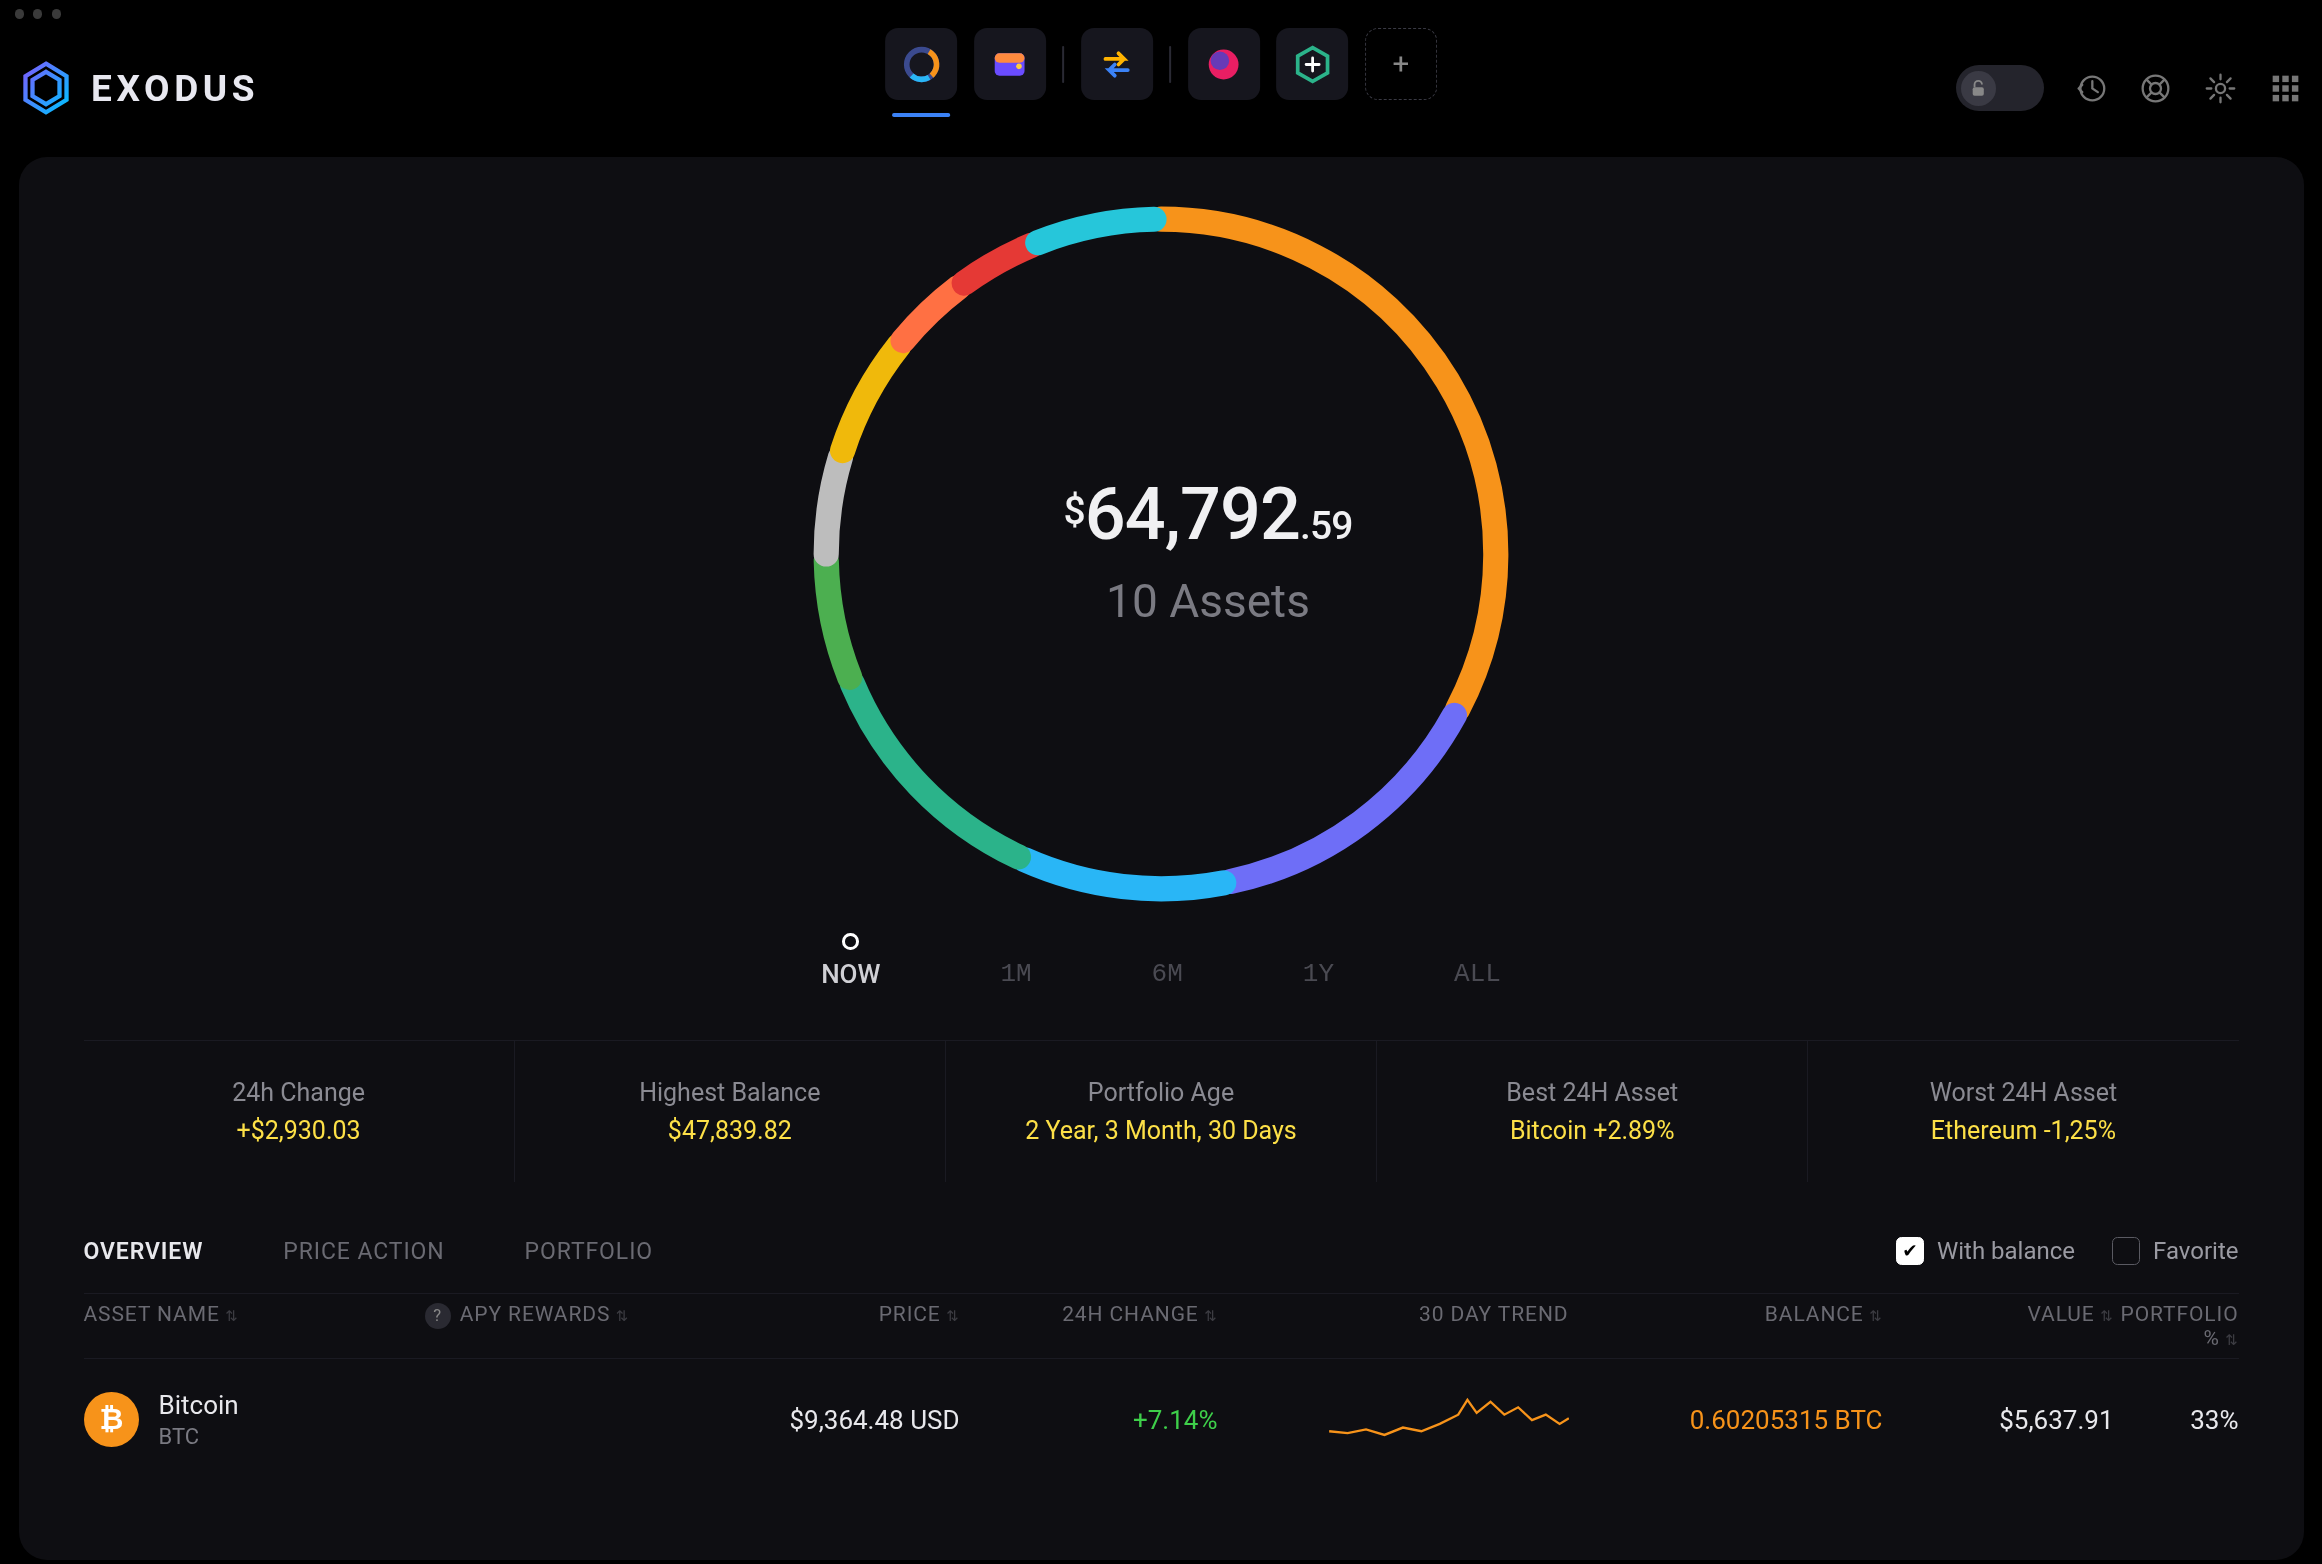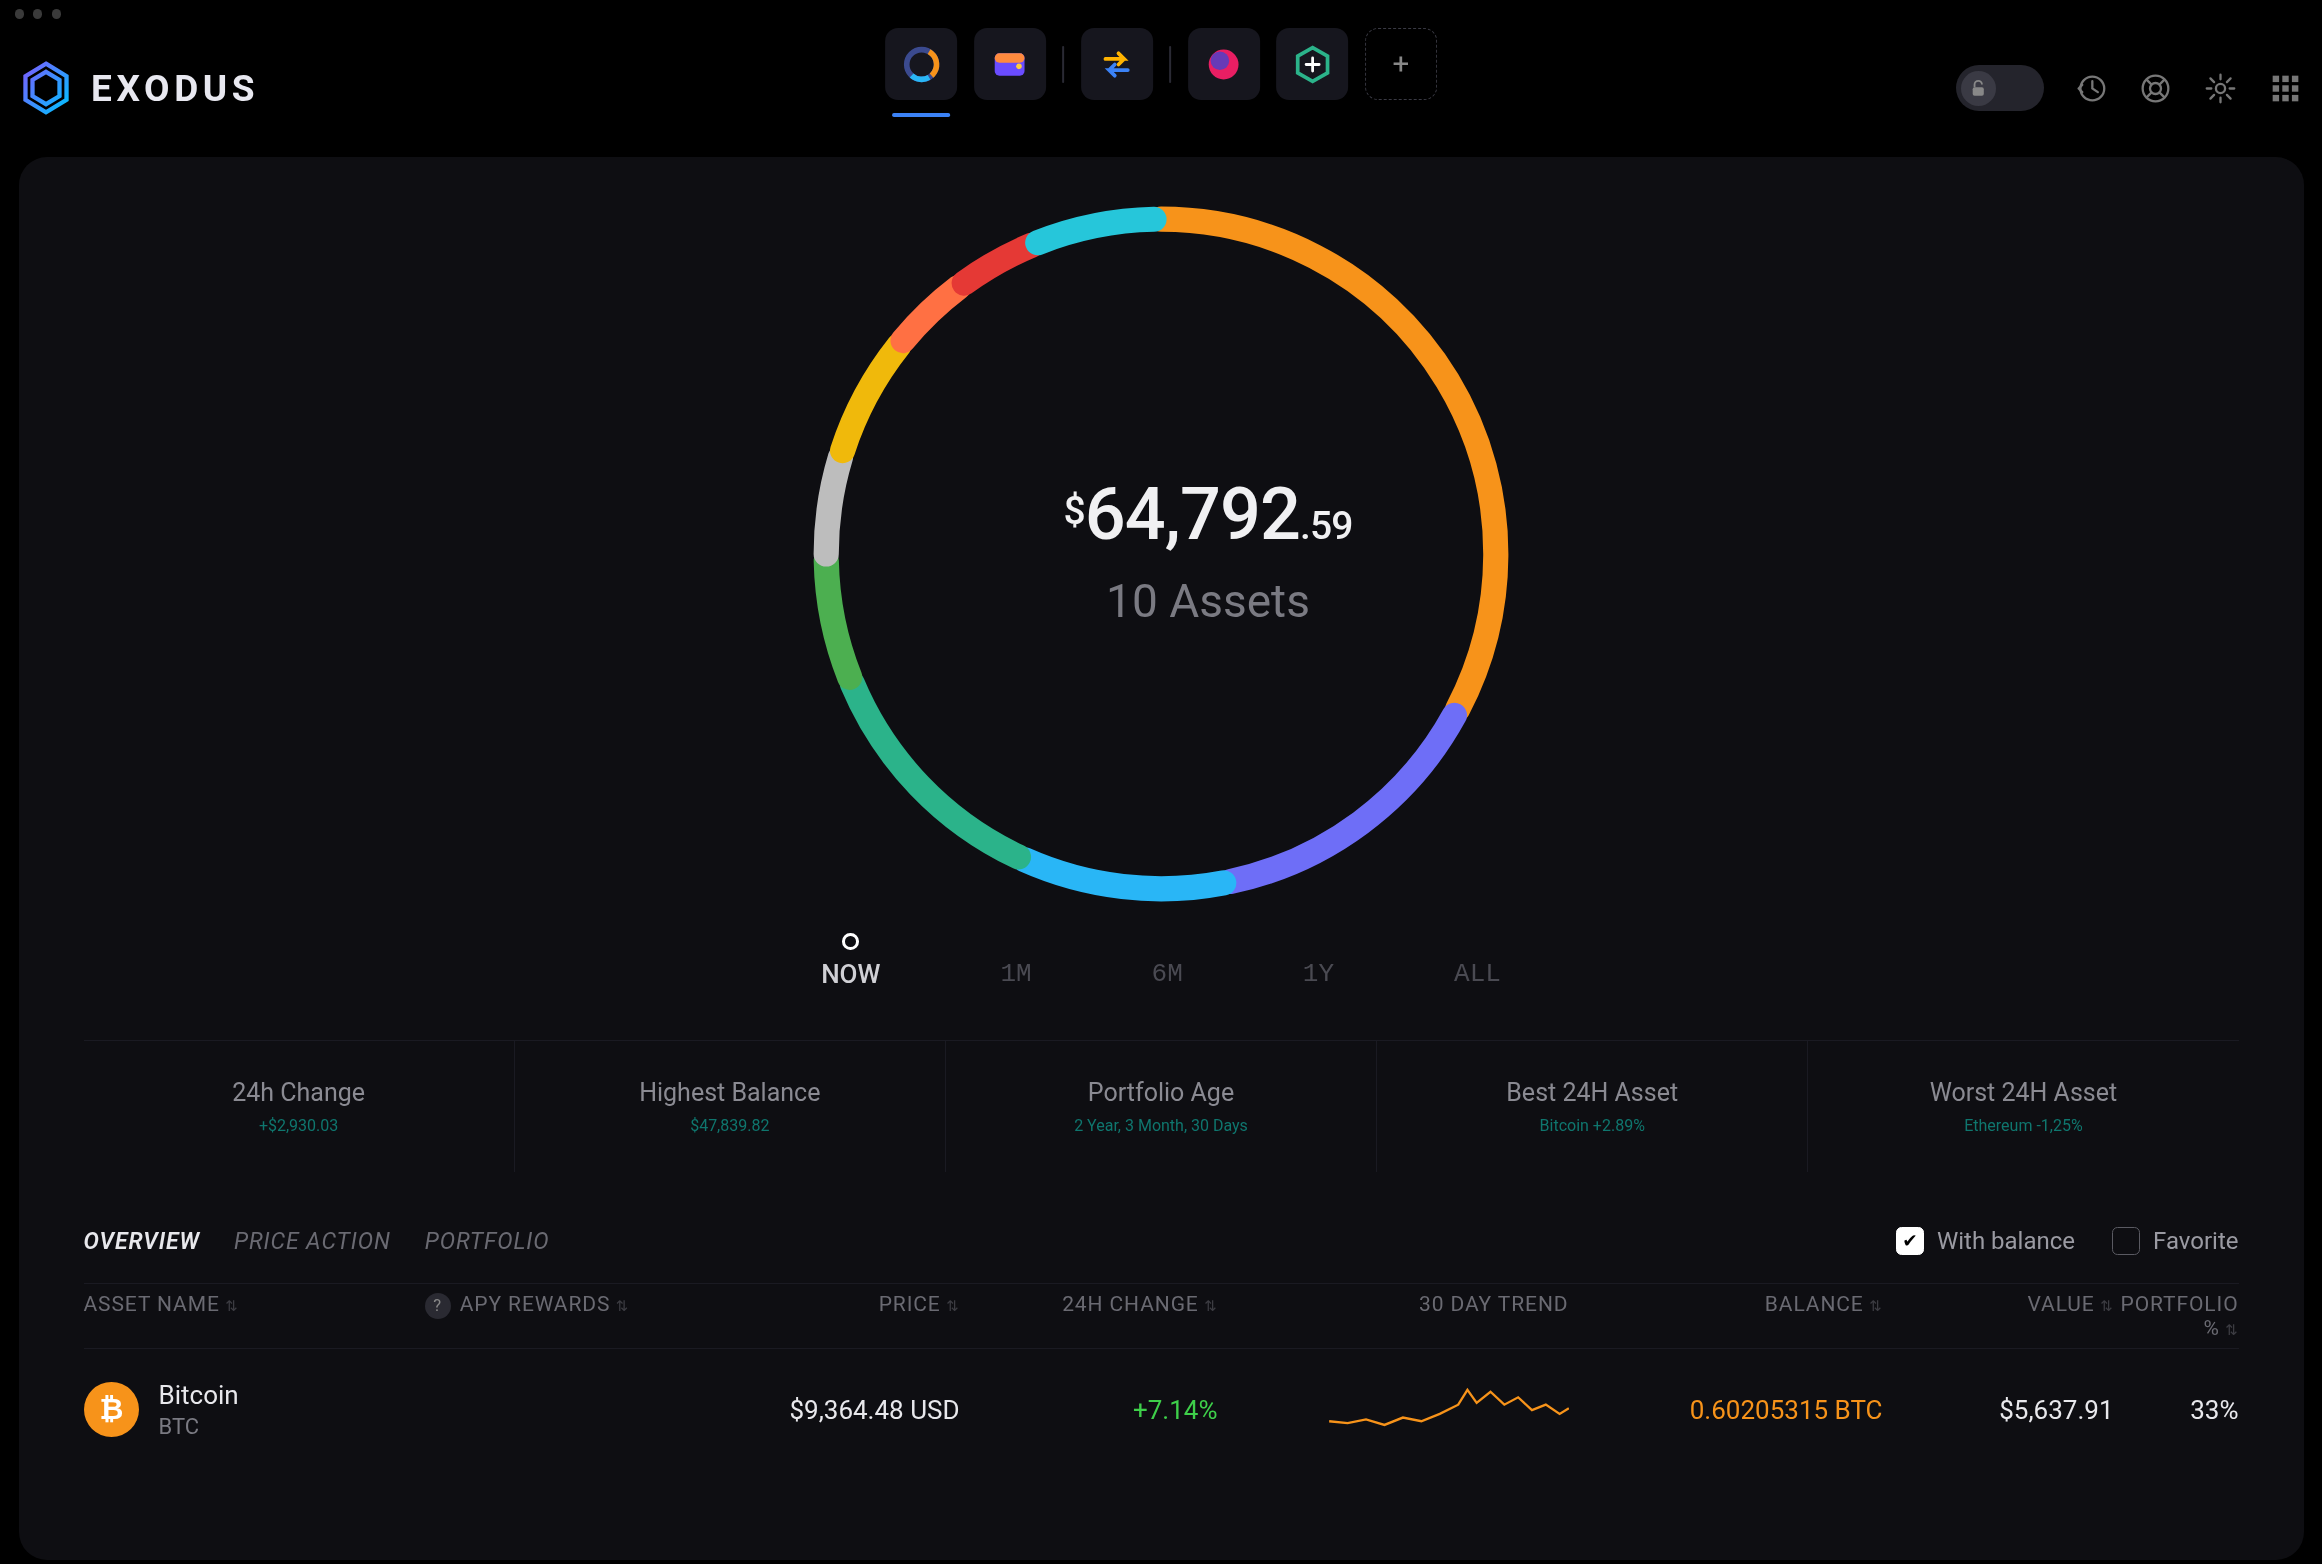--- a/index.html
+++ b/index.html
@@ -181,34 +181,33 @@
     padding: 37px 9.2px;
     border-right: 0.9px solid #1a1a22;
   }
   .stat-cell:last-child { border-right: none; }
   .stat-label {
     color: #8a8a92;
     font-size: 25px;
     margin-bottom: 9.2px;
   }
   .stat-value {
-    color: #0f766e;
-    font-size: 16px;
+    color: #fde047;
+    font-size: 25px;
   }
 
   .table-controls {
     display: flex;
     align-items: center;
     margin-top: 55px;
     padding-bottom: 28px;
   }
   .table-tabs {
     display: flex;
-    gap: 34px;
-    font-style: italic;
+    gap: 80px;
   }
   .table-tab {
     font-size: 23px;
     color: #6a6a72;
     cursor: pointer;
     letter-spacing: 0.9px;
   }
   .table-tab.active { color: #e8e8ec; font-weight: 600; }
   .filter-right {
     margin-left: auto;

